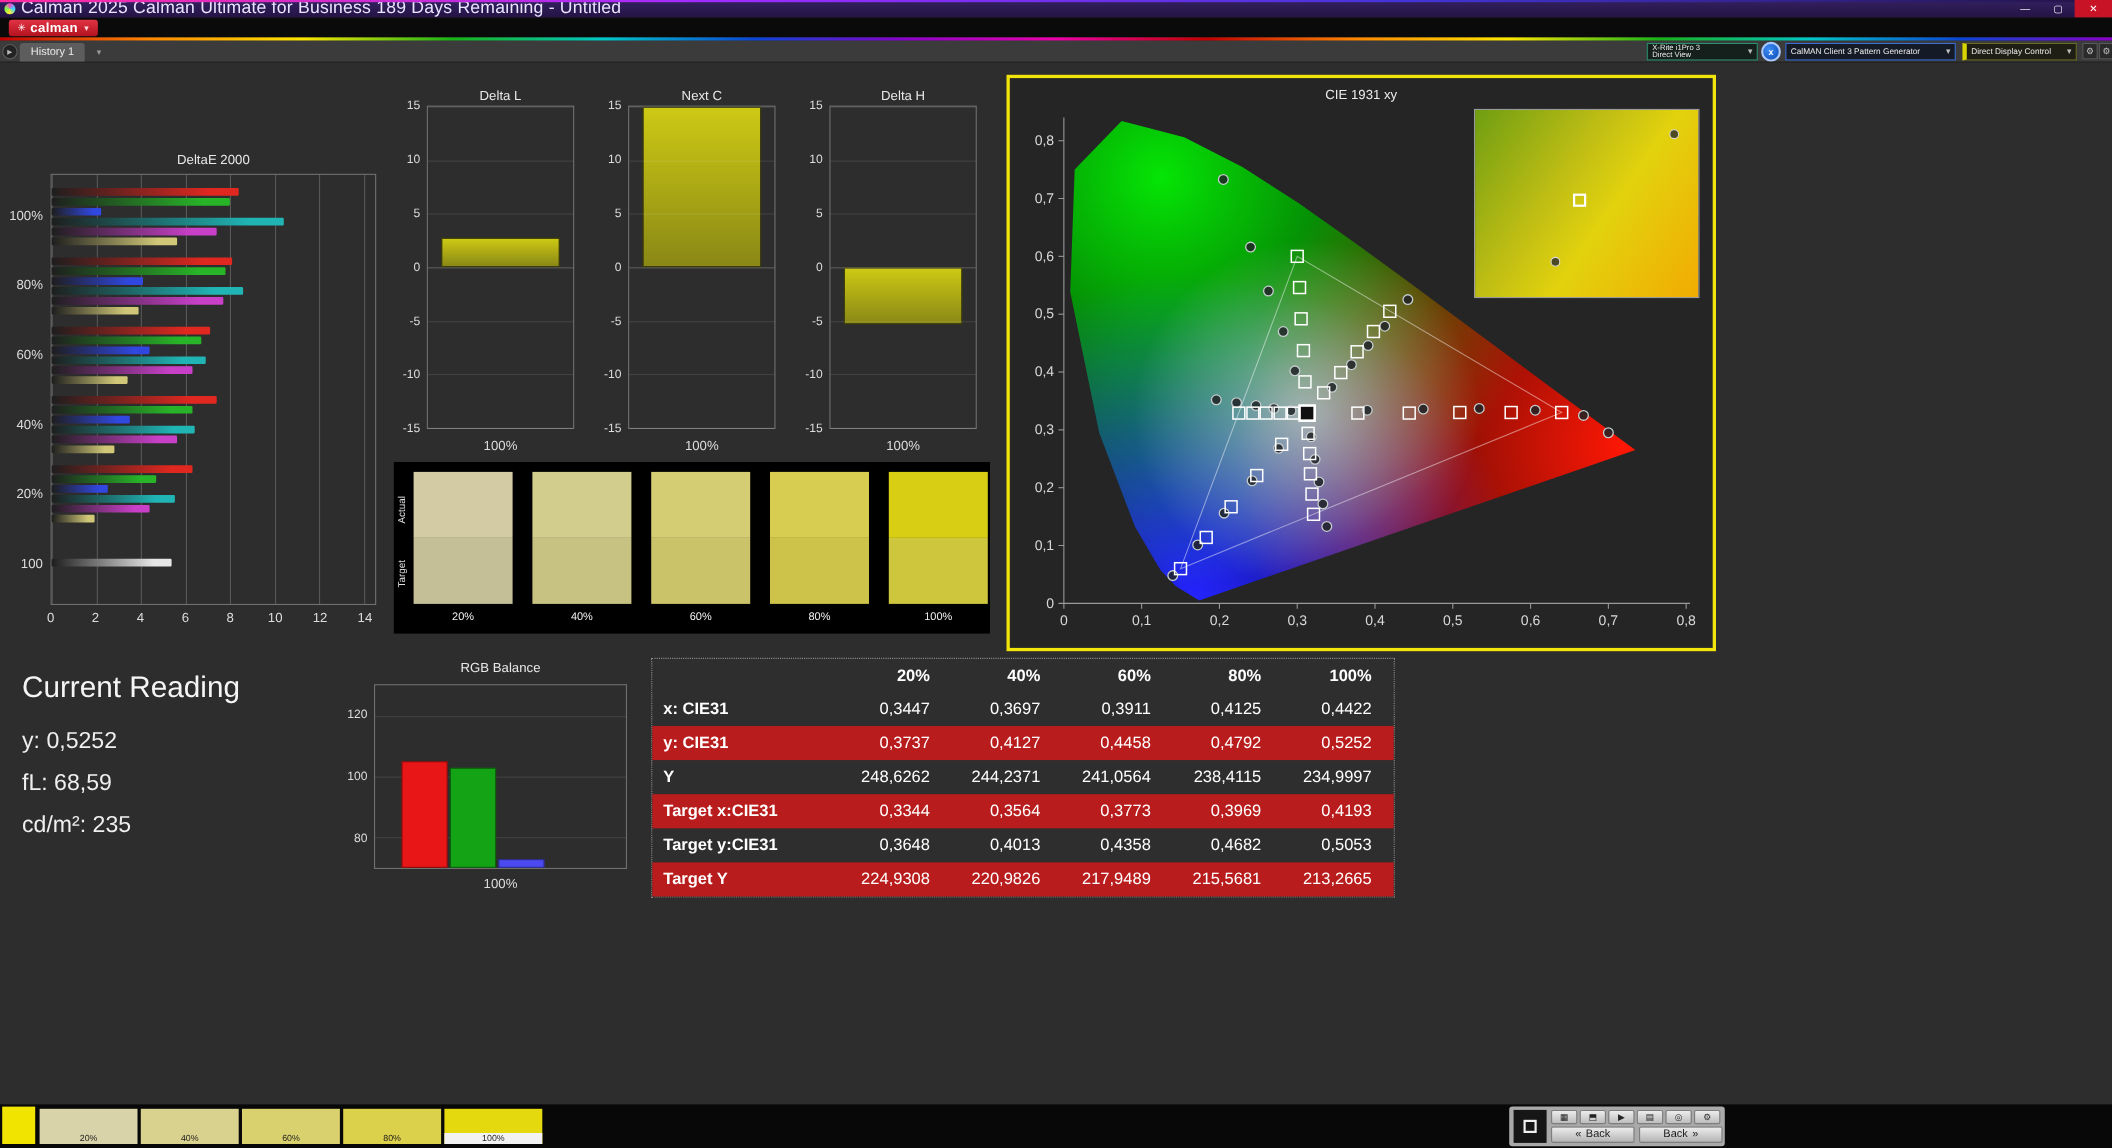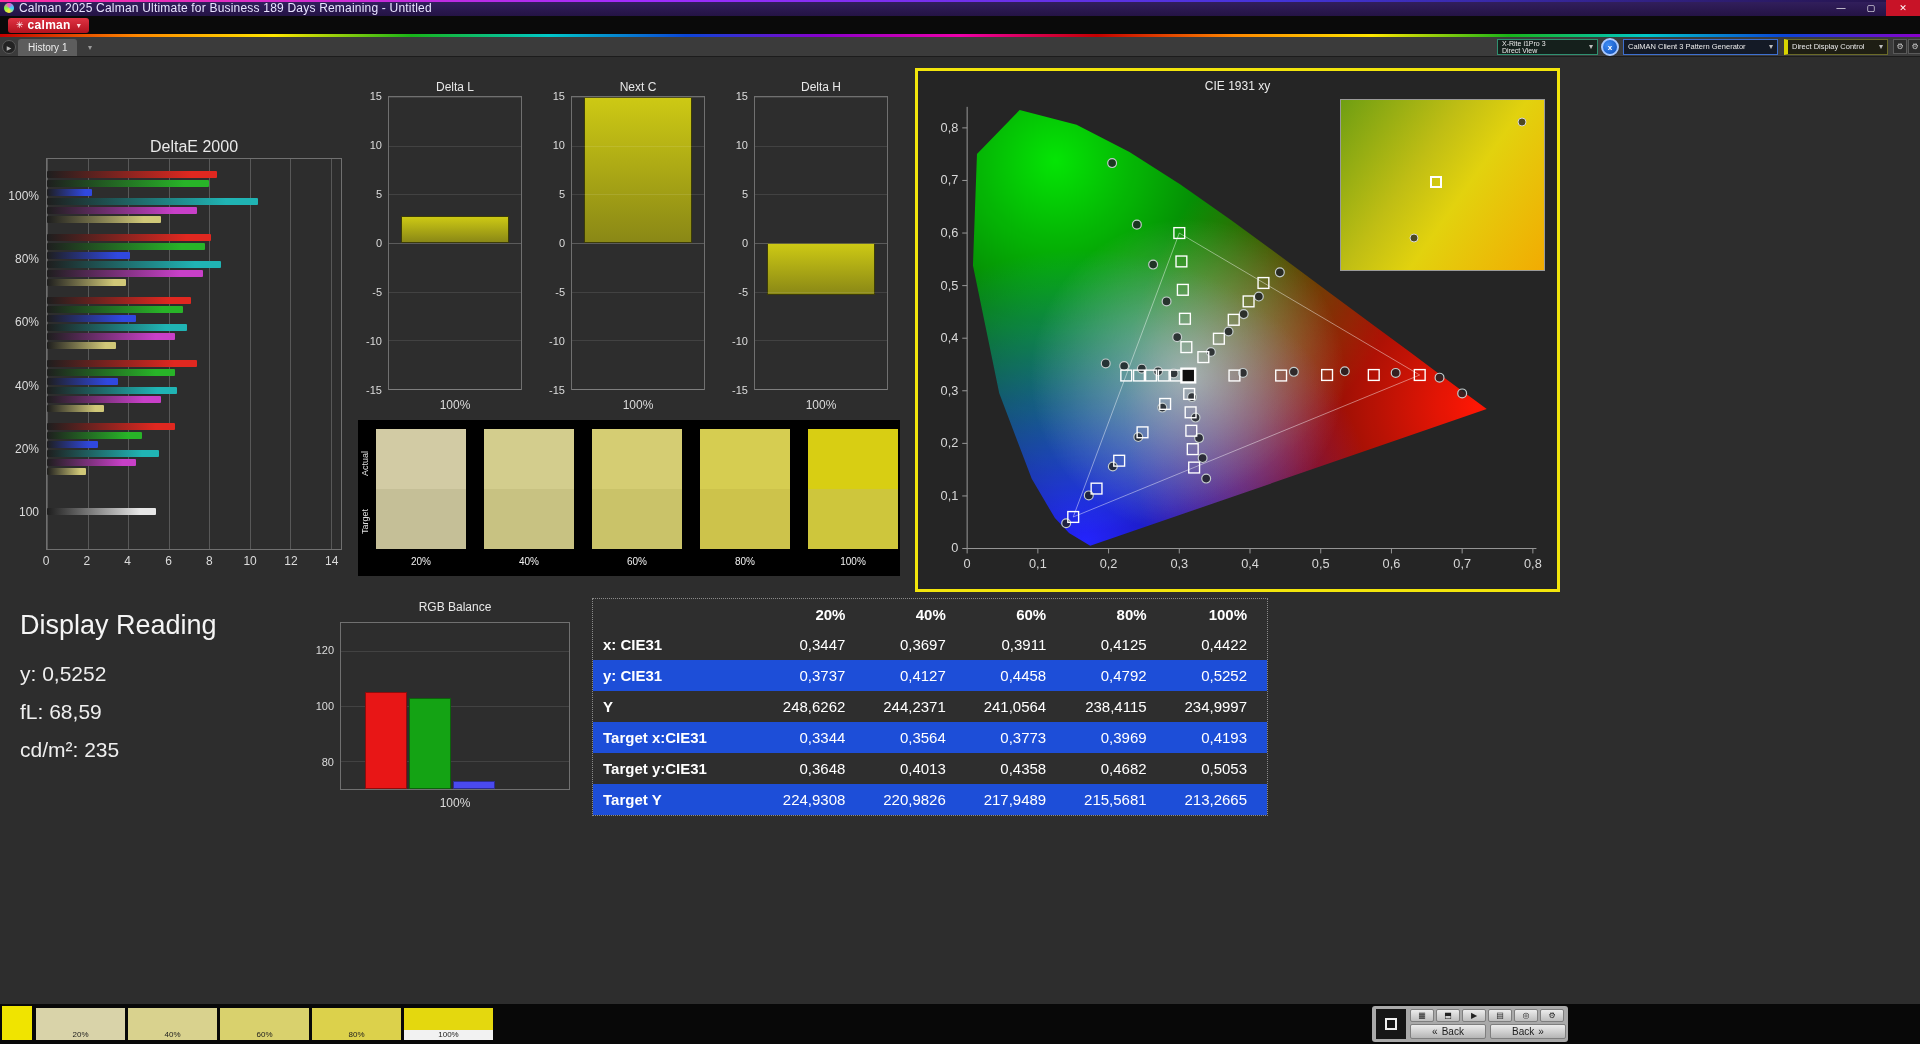--- a/index.html
+++ b/index.html
@@ -3,21 +3,21 @@
 <meta charset="utf-8">
 <style>
   *{margin:0;padding:0;box-sizing:border-box}
   html,body{background:#000;font-family:"Liberation Sans",sans-serif}
   #screen{position:relative;width:1920px;height:1044px;background:#2d2d2d;overflow:hidden}
 
   
   #titlebar{position:absolute;left:0;top:0;width:1920px;height:16px;background:linear-gradient(to bottom,#33205f,#241345);display:flex;align-items:center}
   #titlebar .accent{position:absolute;left:0;top:0;width:100%;height:2px;background:linear-gradient(to right,#ff2ca0,#a12cff,#4334d8,#241345)}
   #app-icon{width:10px;height:10px;border-radius:50%;margin:0 5px 0 4px;background:conic-gradient(#ff4ad0,#37d7ff,#ffe63a,#7bff4a,#ff4ad0)}
-  #titlebar .title{color:#e9e4ff;font-size:12px;letter-spacing:.2px}
+  #titlebar .title{color:#e9e4ff;font-size:16px;letter-spacing:.2px}
   #win-controls{position:absolute;right:0;top:0;height:16px;display:flex}
   .win-btn{width:30px;height:16px;display:flex;align-items:center;justify-content:center;color:#fff;font-size:9px}
   .win-btn.close{background:#c81327;width:34px}
 
   
   #menubar{position:absolute;left:0;top:16px;width:1920px;height:18px;background:#0a0a0a;display:flex;align-items:center}
   #logo{display:inline-flex;align-items:center;gap:4px;margin-left:8px;height:15px;padding:0 8px;border-radius:3px;background:linear-gradient(to bottom,#e03343,#b3121f)}
   #logo .star{color:#fff;font-size:9px}
   #logo .word{color:#fff;font-size:12px;font-weight:bold;letter-spacing:.3px}
   #logo .caret{color:#ffd9dd;font-size:8px;margin-left:2px}
@@ -36,21 +36,21 @@
   #disp-box{left:1784px;width:104px;border:1px solid #6a6a28;border-left:4px solid #d8d400;background:#1e1e14;font-size:7.5px}
   #xrite-badge{position:absolute;left:1601px;top:1px;width:18px;height:18px;border-radius:50%;background:radial-gradient(circle at 35% 35%,#3d8cf5,#0a49b4);border:2px solid #a9c9ff;color:#fff;font-size:8px;font-weight:bold;display:flex;align-items:center;justify-content:center}
   .mini-btn{position:absolute;top:2px;width:14px;height:15px;background:#2a2a2a;border:1px solid #5a5a5a;color:#c8c8c8;font-size:8px;display:flex;align-items:center;justify-content:center}
 
   
   #main{position:absolute;left:0;top:57px;width:1920px;height:947px;background:#2d2d2d}
   #page-title{position:absolute;left:28px;top:12px;font-size:36px;font-weight:300;color:#fafafa;letter-spacing:.5px}
 
   
   #deltae{position:absolute;left:6px;top:81px;width:344px;height:440px}
-  #de-title{position:absolute;left:40px;top:0;width:296px;text-align:center;color:#e8e8e8;font-size:16px}
+  #de-title{position:absolute;left:40px;top:0;width:296px;text-align:center;color:#e8e8e8;font-size:12px}
   #de-ylabels{position:absolute;left:0;top:20px;width:38px;height:392px;display:flex;flex-direction:column;justify-content:space-between;padding:6px 0}
   .de-ylab{flex:1;display:flex;align-items:center;justify-content:flex-end;padding-right:5px;color:#dcdcdc;font-size:12px}
   #de-plot{position:absolute;left:40px;top:20px;width:296px;height:392px;border:1px solid #707070;display:flex;flex-direction:column;justify-content:space-between;padding:6px 0}
   .de-grid{position:absolute;top:0;bottom:0;width:1px;background:#585858}
   .de-group{flex:1;display:flex;flex-direction:column;justify-content:center;gap:2px;position:relative;z-index:1}
   .de-bar{height:7px;border-radius:1px}
   #de-xticks{position:absolute;left:40px;top:416px;width:296px;height:16px}
   .de-xtick{position:absolute;transform:translateX(-50%);color:#dcdcdc;font-size:12px}
 
   
@@ -94,21 +94,21 @@
   .rgb-plot{position:absolute;left:38px;top:22px;width:230px;height:168px;border:1px solid #707070}
   .rgb-line{position:absolute;left:0;right:0;height:1px;background:rgba(255,255,255,.10)}
   #rgb-bars{position:absolute;left:24px;bottom:0;height:100%;display:flex;align-items:flex-end;gap:2px}
   .rgb-bar{width:42px;border:1px solid rgba(0,0,0,.4)}
   .rgb-xlabel{position:absolute;left:38px;top:196px;width:230px;text-align:center;color:#dcdcdc;font-size:12px}
 
   
   #data-table{position:absolute;left:592px;top:541px;width:676px;height:218px;border:1px dotted #8a8a8a;background:#2e2e2e;color:#fff;font-size:15px}
   .trow{display:flex;align-items:center;height:31px}
   .trow.thead{height:30px}
-  .trow.light{background:#1d4ed8}
+  .trow.light{background:#b91c1c}
   .tcell.tlabel{width:172px;font-weight:bold;padding-left:10px}
   .tcell.tval,.tcell.thval{flex:1;text-align:right;padding-right:20px}
   .thead .thval{font-weight:bold}
 
   
   #bottombar{position:absolute;left:0;top:1004px;width:1920px;height:40px;background:#080808}
   #current-patch{position:absolute;left:2px;top:2px;width:30px;height:34px}
   .pb-swatch{position:absolute;top:4px;width:89px;height:32px}
   .pb-label{position:absolute;left:0;bottom:0;width:100%;text-align:center;font-size:8px;color:#1c1c1c;line-height:10px}
   .pb-label.sel{background:#f2f2f2}
@@ -487,21 +487,21 @@
         </g>
       </svg>
       <div id="cie-inset">
           <div class="inset-sq" style="left: 47%; top: 48%;"></div>
           <div class="inset-ci" style="left: 89%; top: 13%;"></div>
           <div class="inset-ci" style="left: 36%; top: 81%;"></div>
         </div>
     </div>
 
     <div id="current-reading">
-      <div id="cr-title">Display Reading</div>
+      <div id="cr-title">Current Reading</div>
       <div class="cr-line">y: 0,5252</div>
       <div class="cr-line">fL: 68,59</div>
       <div class="cr-line">cd/m²: 235</div>
     </div>
 
     <div id="rgb-chart">
       <div class="rgb-title">RGB Balance</div>
       <div id="rgb-ticks">
           <div class="rgb-lab" style="top: 16.6667%;">120</div>
           <div class="rgb-lab" style="top: 50%;">100</div>

